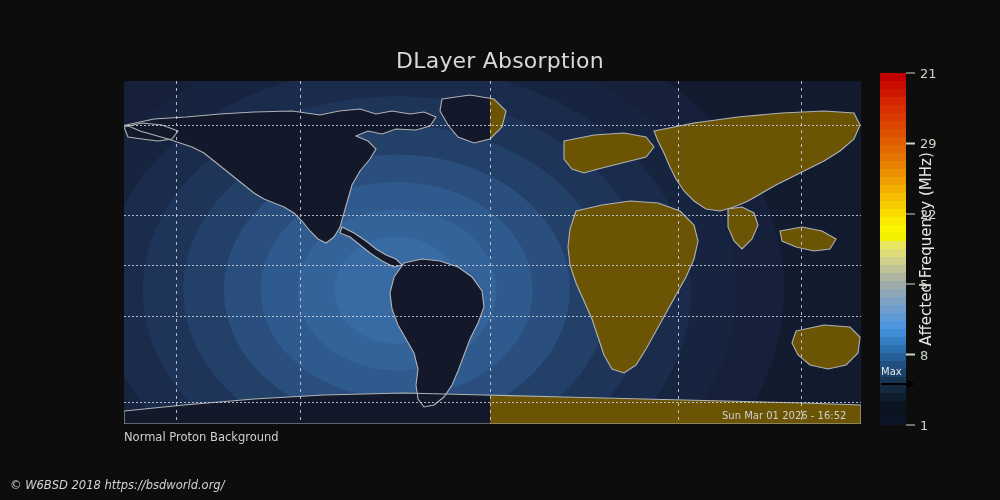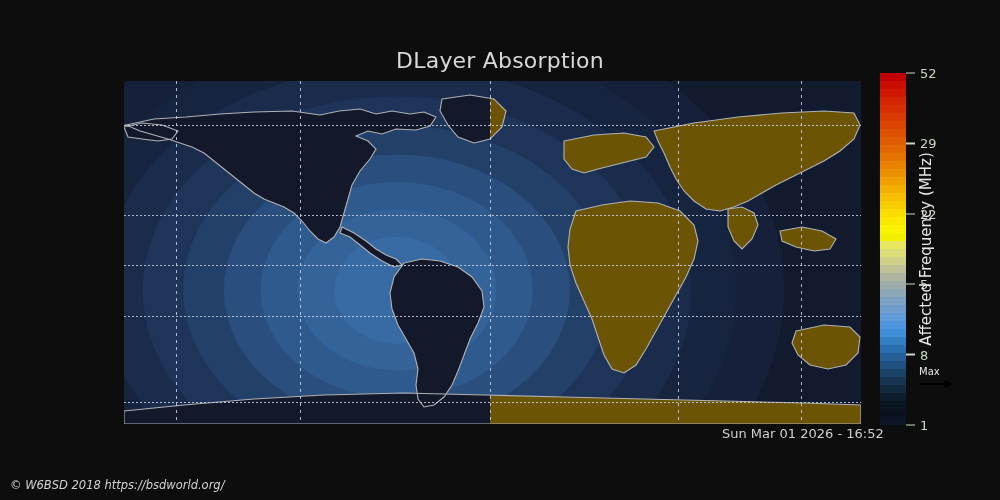--- a/index.html
+++ b/index.html
@@ -67,32 +67,32 @@
   .cbar-ticks{position:absolute;left:906px;top:73px;width:60px;height:352px;}
   .ctick{position:absolute;left:0;display:flex;align-items:center;gap:5px;
          transform:translateY(-50%);color:#c9d8c2;font-size:13px;}
   .ctick .dash{display:inline-block;width:9px;height:1.5px;background:#c9d8c2;}
   .cbar-label{
     position:absolute;left:916px;top:73px;height:352px;width:20px;
     display:flex;align-items:center;justify-content:center;
     color:#e7e7e7;font-size:15px;white-space:nowrap;
   }
   .cbar-label span{transform:rotate(-90deg);display:inline-block;}
-  .maxmark{position:absolute;left:919px;top:362px;width:40px;height:26px;}
+  .maxmark{position:absolute;left:881px;top:362px;width:40px;height:26px;}
   .maxmark .mtxt{color:#e9e9e9;font-size:10px;line-height:10px;}
   .maxmark .arrow{position:relative;margin-top:3px;width:34px;height:7px;}
   .maxmark .arrow .shaft{position:absolute;left:0;top:3px;width:27px;height:2px;background:#000;}
   .maxmark .arrow .head{position:absolute;left:26px;top:0;width:0;height:0;
     border-top:4px solid transparent;border-bottom:4px solid transparent;border-left:8px solid #000;}
 
   
   .note{position:absolute;left:124px;color:#cfcfcf;font-size:11.5px;}
   .note.l1{top:430px;}
   .note.l2{top:444px;}
-  .stamp{position:absolute;left:722px;top:426px;color:#cfcfcf;font-size:13px;}
+  .stamp{position:absolute;left:722px;top:410px;color:#cfcfcf;font-size:10px;}
   .copyright{
     position:absolute;left:10px;top:478px;color:#d3d3d3;
     font-size:11.5px;font-style:italic;
   }
 </style>
 </head>
 <body style="background: rgb(13, 13, 13);">
 
 <div id="root">
 
@@ -240,21 +240,21 @@
         <i style="background: rgb(18, 41, 62); height: 8px;"></i>
         <i style="background: rgb(14, 30, 46); height: 8px;"></i>
         <i style="background: rgb(11, 22, 34); height: 8px;"></i>
         <i style="background: rgb(10, 18, 32); height: 8px;"></i>
         <i style="background: rgb(12, 21, 37); height: 8px;"></i>
       </div>
   </div>
   <div class="cbar-ticks">
       <div class="ctick" style="top: 0px;">
         <span class="dash"></span>
-        <span>52</span>
+        <span>21</span>
       </div>
       <div class="ctick" style="top: 70.4px;">
         <span class="dash"></span>
         <span>29</span>
       </div>
       <div class="ctick" style="top: 140.8px;">
         <span class="dash"></span>
         <span>22</span>
       </div>
       <div class="ctick" style="top: 211.2px;">
@@ -274,16 +274,17 @@
     <span>Affected Frequency (MHz)</span>
   </div>
   <div class="maxmark" style="top: 366.771px;">
     <div class="mtxt">Max</div>
     <div class="arrow">
       <div class="shaft"></div>
         <div class="head"></div>
     </div>
   </div>
 
+  <div class="note l1">Normal Proton Background</div>
   <div class="stamp">Sun Mar 01 2026 - 16:52</div>
   <div class="copyright">© W6BSD 2018 https://bsdworld.org/</div>
 
 </div>
 
 </body></html>

